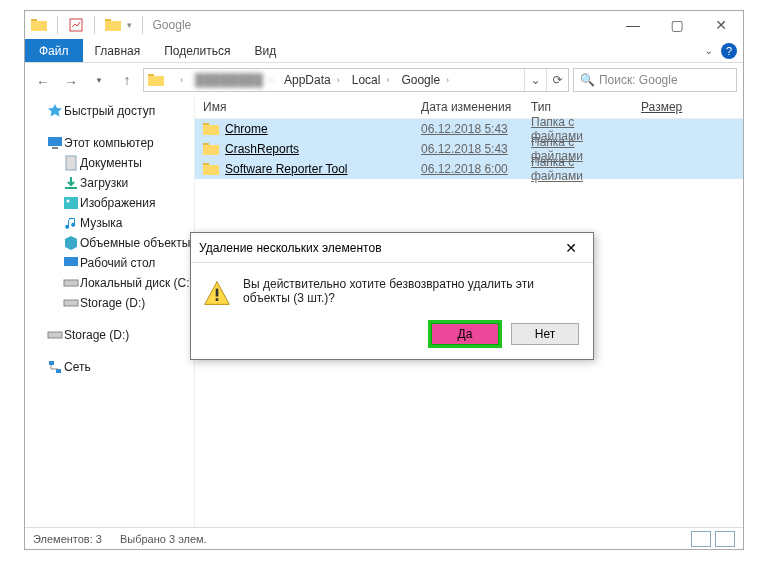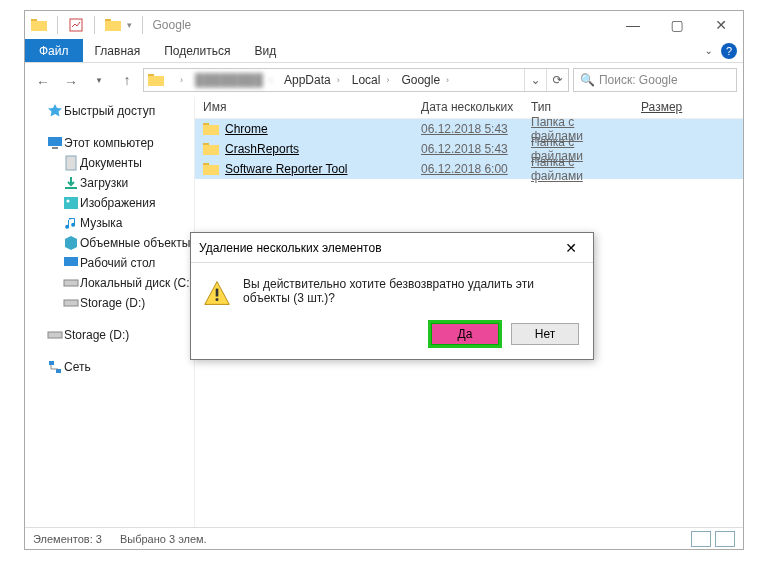--- a/index.html
+++ b/index.html
@@ -232,21 +232,21 @@
             <rect x="9" y="10" width="5" height="4" fill="#2e8bd8"></rect>
             <path d="M4 6v4h7" stroke="#888" fill="none"></path>
           </svg>
           <span>Сеть</span>
         </div>
     </div>
 
     <div class="main">
       <div class="cols">
         <div class="c c-name">Имя</div>
-        <div class="c c-date">Дата нескольких</div>
+        <div class="c c-date">Дата изменения</div>
         <div class="c c-type">Тип</div>
         <div class="c c-size">Размер</div>
       </div>
       <div class="rows">
         <div class="row sel">
           <div class="rc rc-name">
               <svg class="ic folder-svg" style="width:16px;height:16px" viewBox="0 0 16 16">
                 <rect class="tab" x="0" y="2" width="6" height="4"></rect>
                 <rect x="0" y="4" width="16" height="10"></rect>
               </svg>

